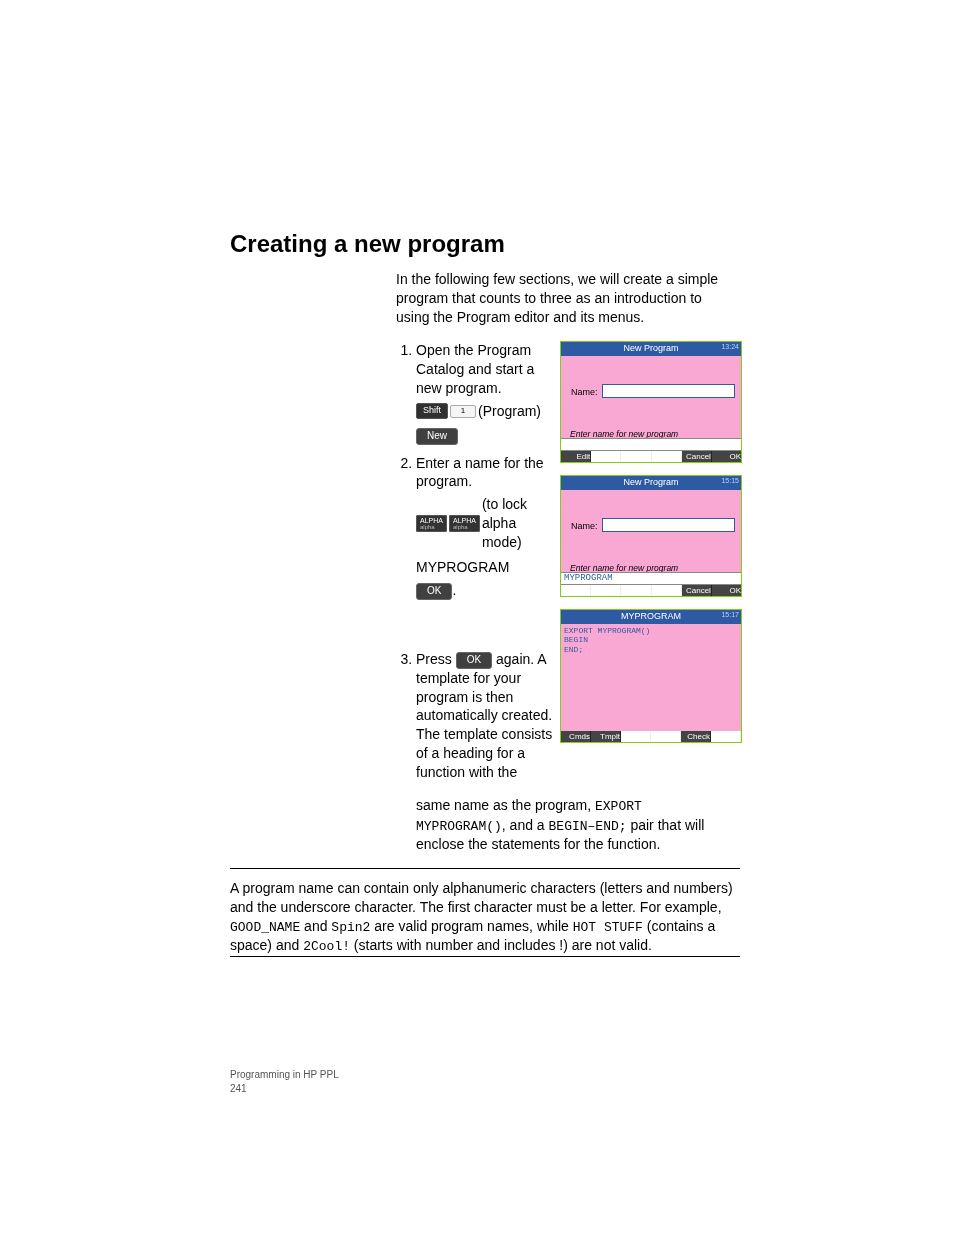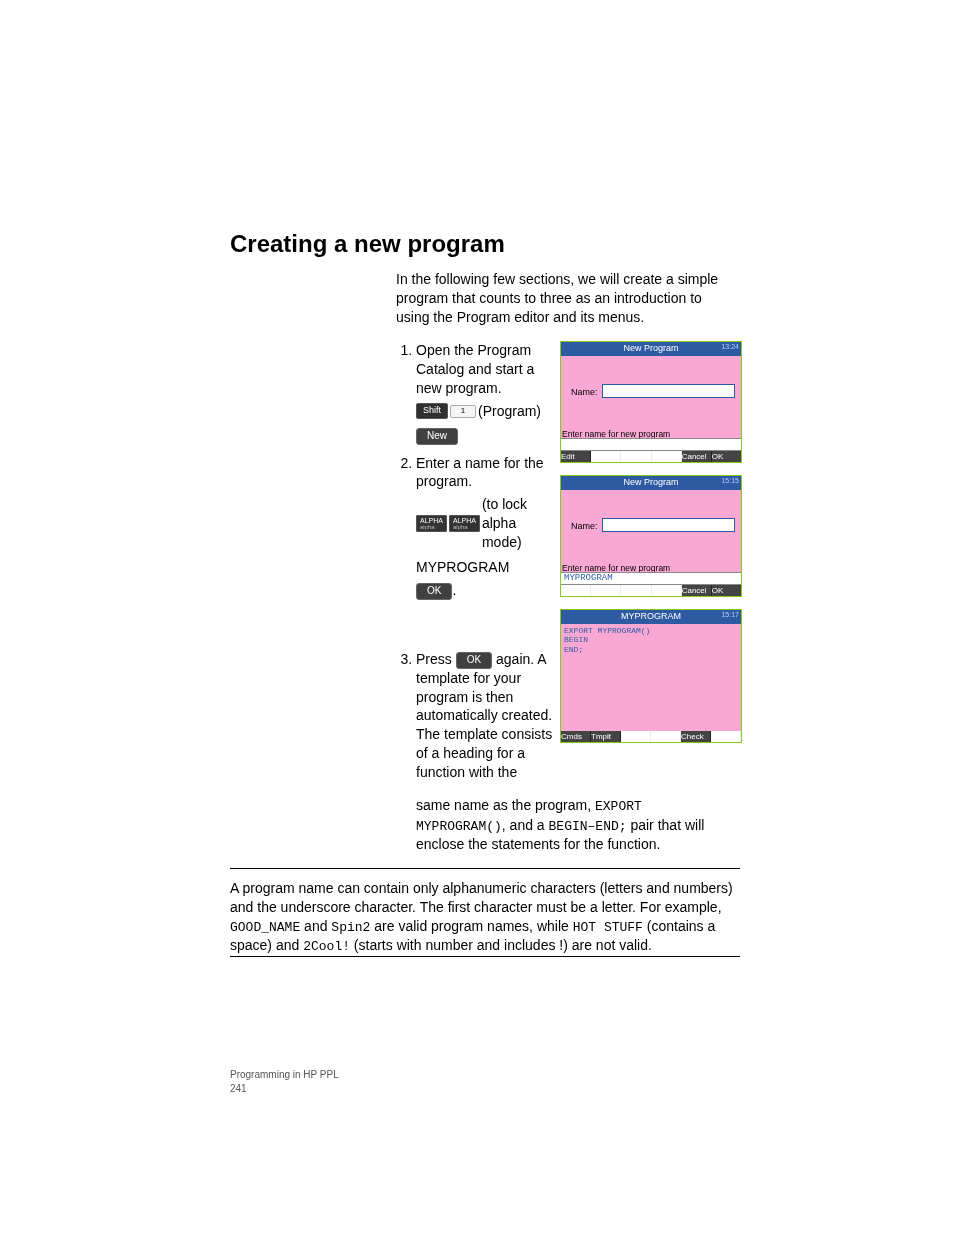--- a/index.html
+++ b/index.html
@@ -144,23 +144,24 @@
     border: 1px solid #2e5aa3;
     background: #fff;
     margin-left: 2px;
     font-size: 9px;
     padding: 0 2px;
     line-height: 12px;
   }
   .shot .hint {
     position: absolute;
     bottom: 12px;
-    left: 1px;
+    left: 9px;
     font-size: 8.5px;
     color: #000;
+    font-style: italic;
   }
   .shot .editline {
     position: absolute;
     bottom: 0;
     left: 0;
     right: 0;
     height: 11px;
     border-top: 1px solid #888;
     border-bottom: 1px solid #888;
     font-size: 9px;
@@ -172,21 +173,21 @@
   }
   .shot .editline.plain { color: #000; font-family: inherit;}
   .shot .menu {
     display: flex;
     background: #fff;
   }
   .shot .menu .m {
     flex: 1;
     background: #444;
     color: #fff;
-    text-align: left;
+    text-align: right;
     font-size: 8px;
     line-height: 11px;
     height: 11px;
     border-right: 1px solid #222;
     box-sizing: border-box;
   }
   .shot .menu .m:last-child { border-right: none; }
   .shot .menu .m.blank {
     background: #fff;
     color: #fff;

